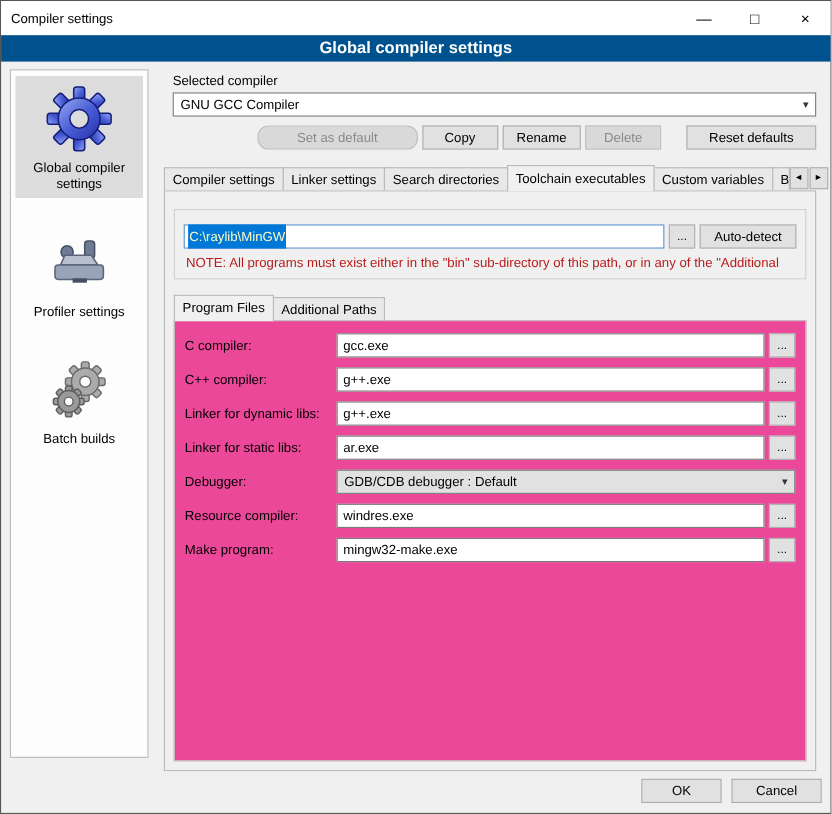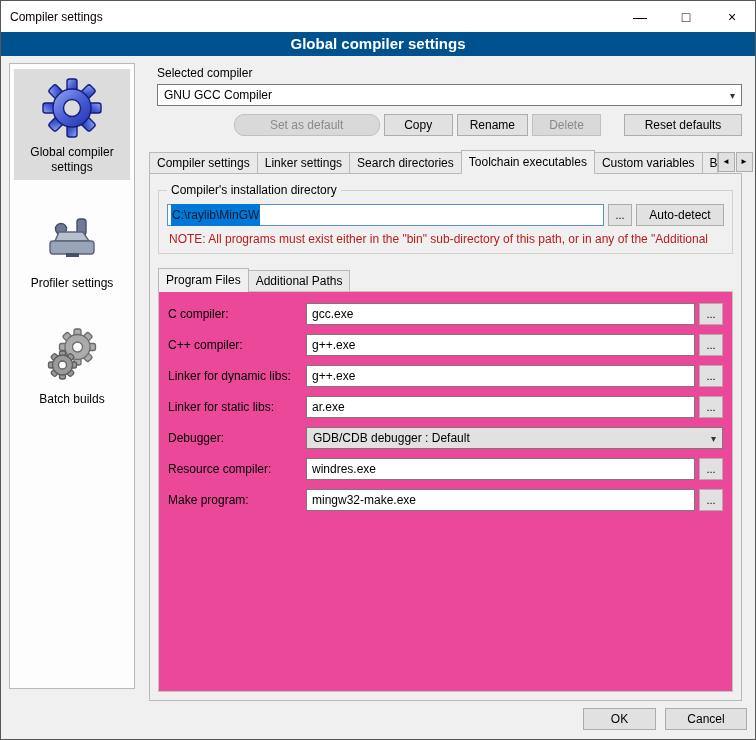--- a/index.html
+++ b/index.html
@@ -86,21 +86,21 @@
   }
 
   
   .groupbox { position: relative; border: 1px solid #d0d0d0; margin-top: 4px; padding: 13px 8px 5px; }
   .groupbox .legend { position: absolute; top: -8px; left: 8px; background: #f0f0f0; padding: 0 4px; }
   .pathrow { display: flex; gap: 4px; align-items: center; }
   .pathbox {
     flex: 1; height: 22px; border: 1px solid #5a90c8; background: #fff;
     display: flex; align-items: center; padding-left: 3px; min-width: 0; cursor: text;
   }
-  .pathbox .sel { background: #0078d7; color: #0f172a; padding: 4px 1px; }
+  .pathbox .sel { background: #0078d7; color: #fef9c3; padding: 4px 1px; }
   .smallbtn { width: 24px; height: 22px; background: #e1e1e1; border: 1px solid #adadad; font-size: 11px; flex: none; cursor: default; }
   .autodetect { min-width: 88px; flex: none; }
   .note { margin: 6px 0 2px 2px; color: #b91c1c; white-space: nowrap; overflow: hidden; }
 
   
   .subtabstrip { display: flex; align-items: flex-end; margin-top: 14px; position: relative; z-index: 2; }
   .subpanel {
     flex: 1; min-height: 0; border: 1px solid #c3c3c3; background: #ec4899;
     padding: 11px 9px; display: flex; flex-direction: column; gap: 9px;
   }
@@ -227,21 +227,20 @@
       <div class="tab clip">Build</div>
       <div class="tabscroll">
         <div class="sbtn">◄</div>
         <div class="sbtn">►</div>
       </div>
     </div>
 
     <div class="tabpage">
 
       <div class="groupbox">
-        <span class="legend">Compiler's installation directory</span>
         <div class="pathrow">
           <div class="pathbox">
             <span class="sel">C:\raylib\MinGW</span>
           </div>
           <button class="smallbtn">...</button>
           <button class="btn autodetect">Auto-detect</button>
         </div>
         <div class="note">NOTE: All programs must exist either in the "bin" sub-directory of this path, or in any of the "Additional</div>
       </div>
 

